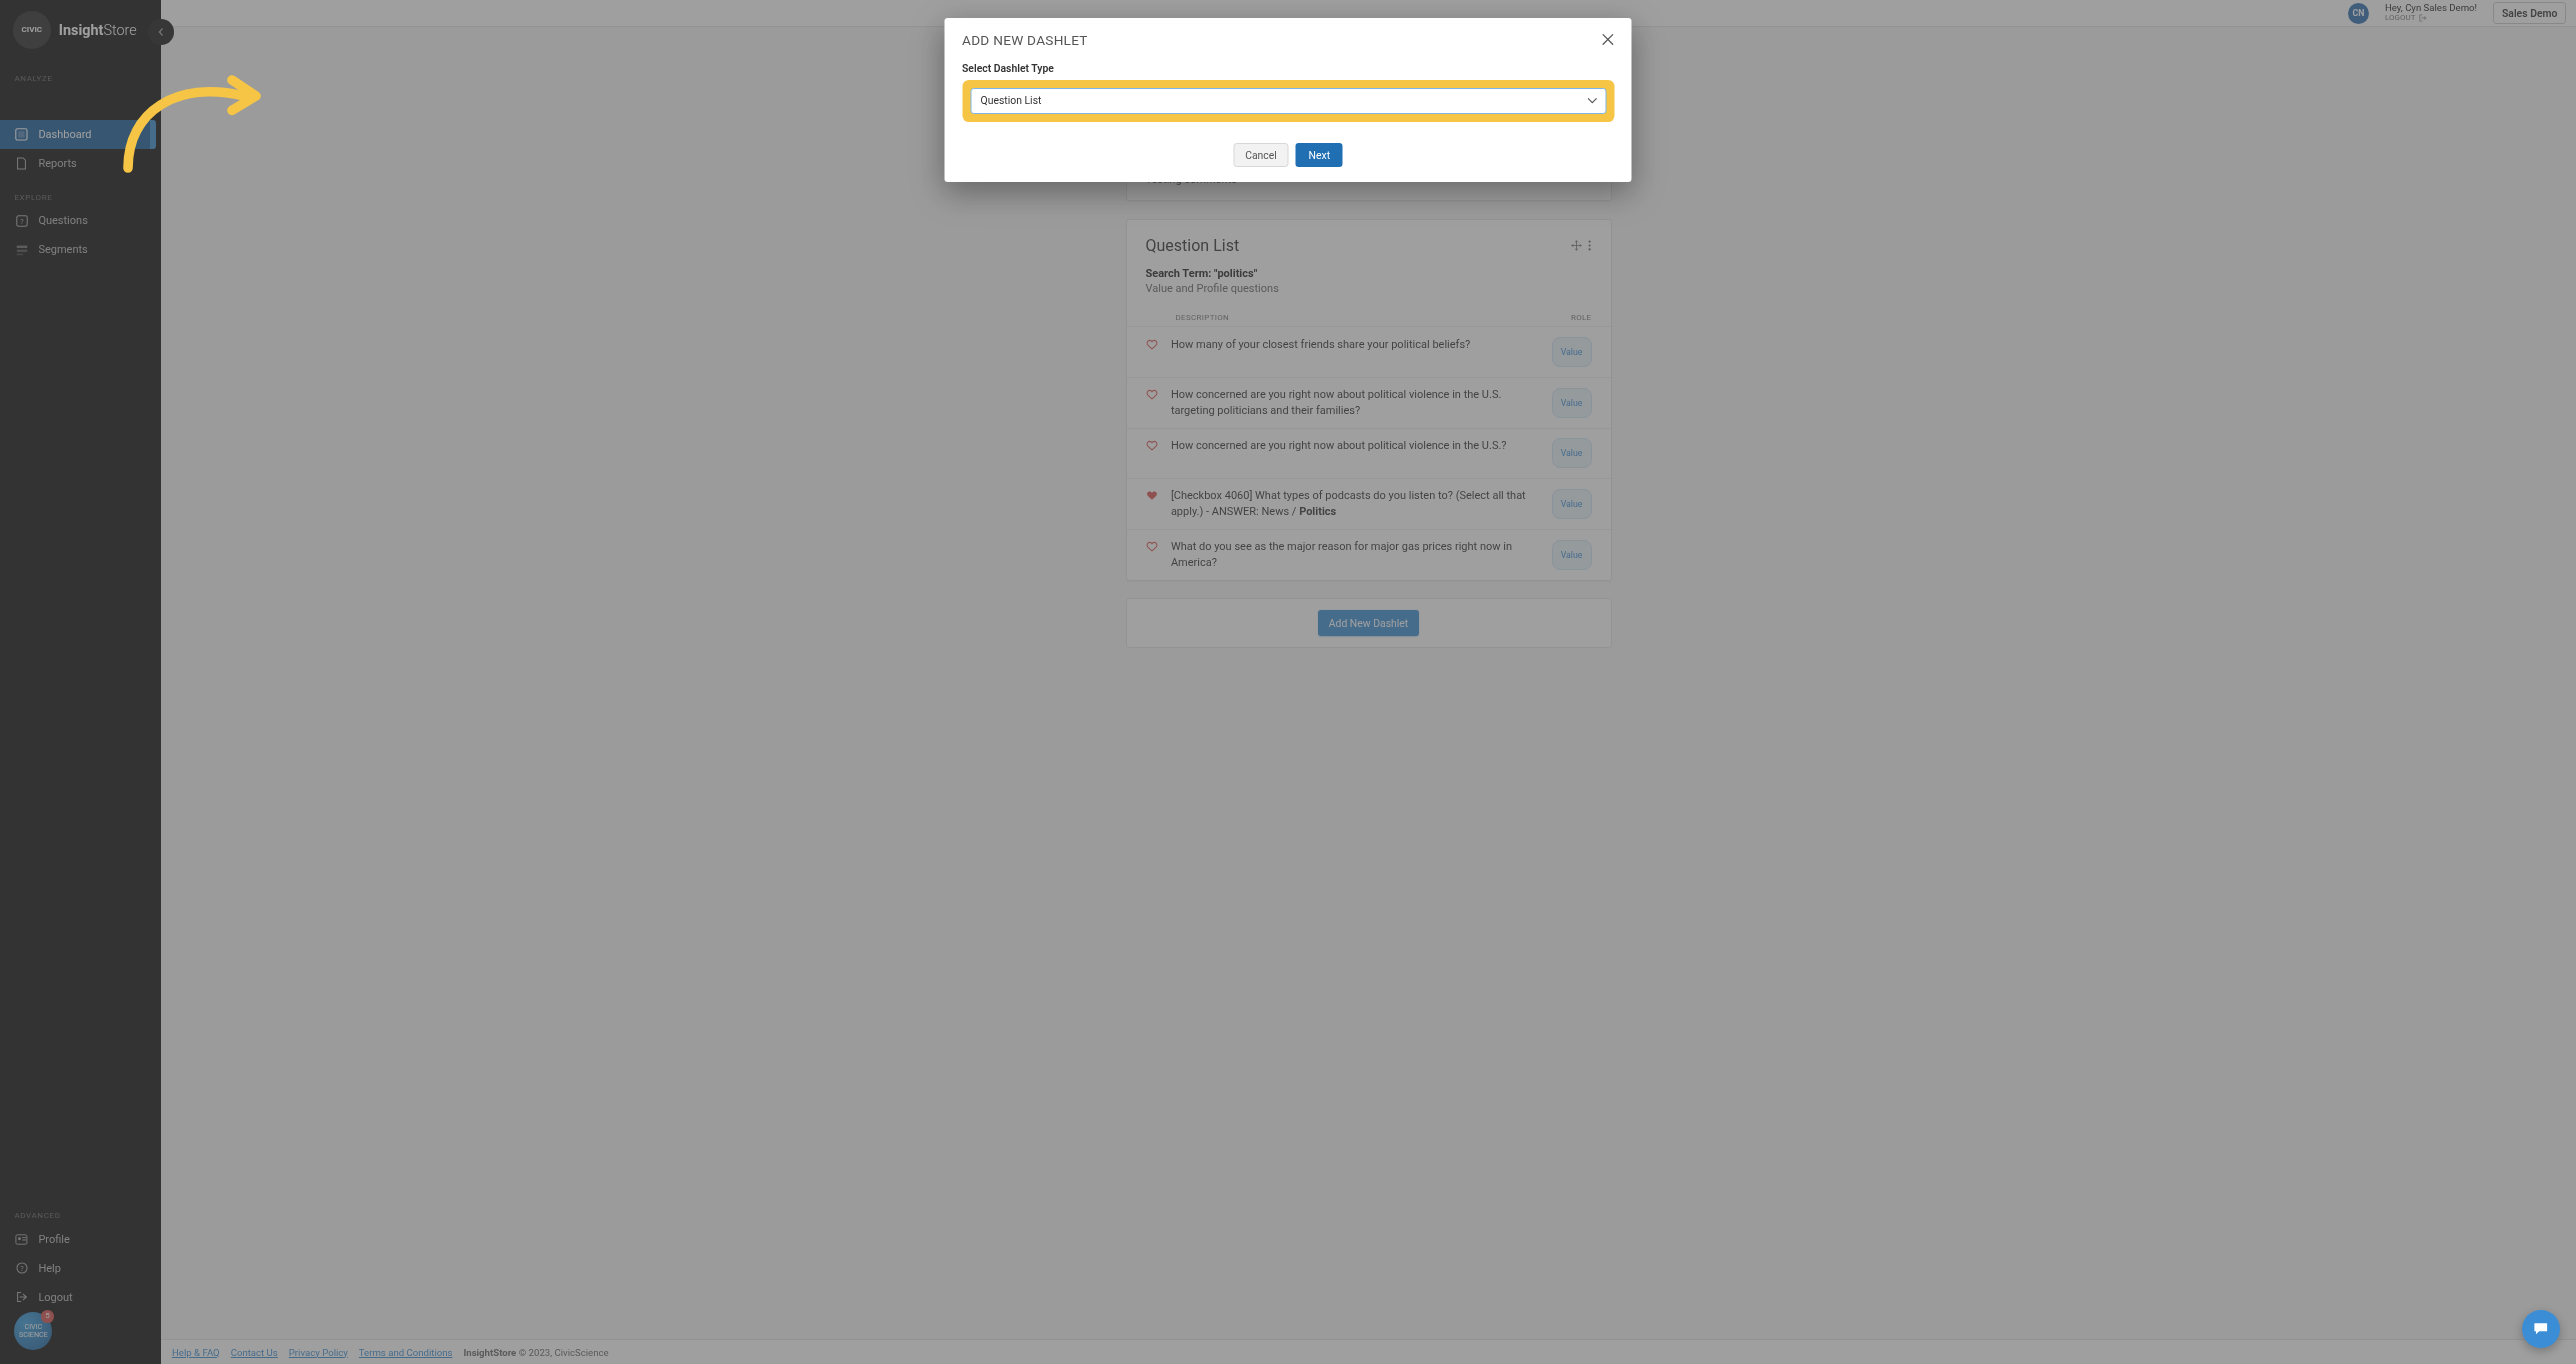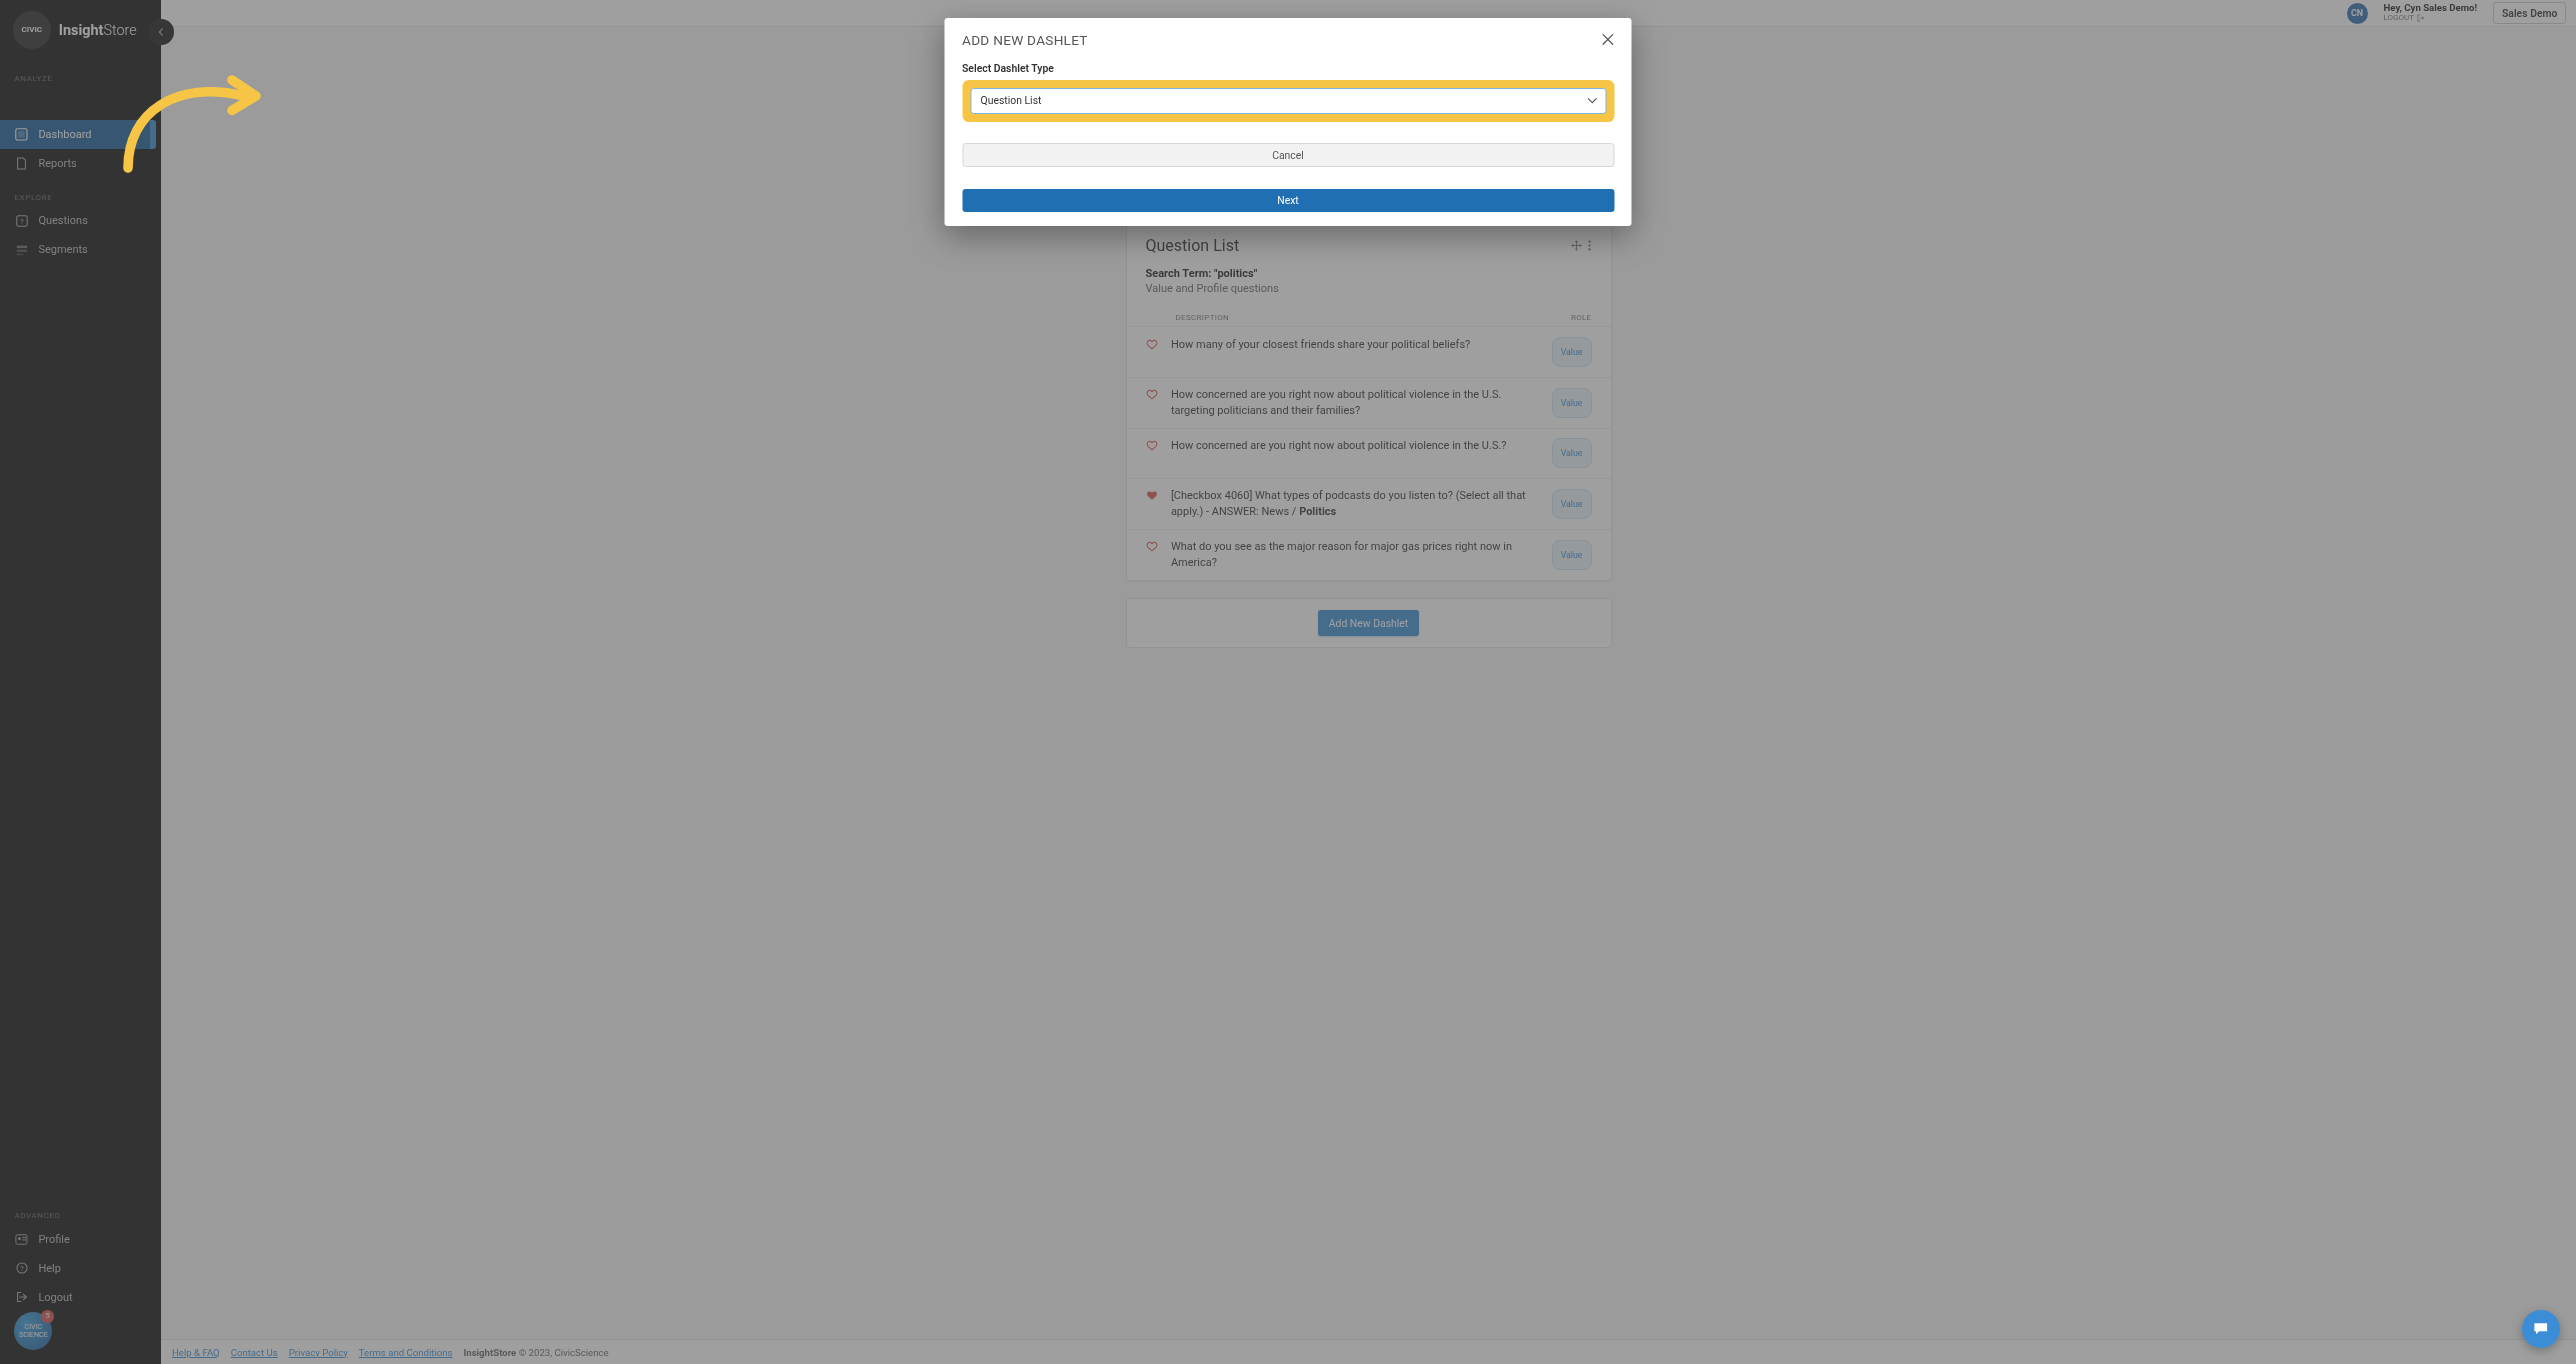--- a/index.html
+++ b/index.html
@@ -20,21 +20,21 @@
 .sidebar-item .ic { width: 14.4px; display: inline-flex; justify-content: center; }
 .sidebar-spacer { flex: 1; }
 .notif-badge-wrap { position: relative; padding: 0 14.4px 14.4px; }
 .notif-badge-bubble { width: 38px; height: 38px; border-radius: 50%; background: radial-gradient(circle at 30% 30%, #3aa0e0, #1a5e9c); color: #fff; font-size: 7.2px; display: flex; align-items: center; justify-content: center; text-align: center; line-height: 1; position: relative; }
 .notif-count { position: absolute; top: -1.6px; right: -1.6px; background: #d9534f; color: #fff; border-radius: 50%; width: 12.8px; height: 12.8px; font-size: 8px; display: flex; align-items: center; justify-content: center; }
 
 
 .topbar { position: fixed; top: 0; left: 161px; right: 0; height: 27px; background: #fff; border-bottom: 0.8px solid #e4e4e4; display: flex; align-items: center; justify-content: flex-end; gap: 16px; padding: 0 9.6px; z-index: 40; }
 .topbar-avatar { width: 21px; height: 21px; border-radius: 50%; background: #2e6fb0; color: #fff; display: flex; align-items: center; justify-content: center; font-size: 8.8px; font-weight: 700; }
 .topbar-user { text-align: left; line-height: 1.1; }
-.topbar-user .greet { font-size: 9.6px; font-weight: 700; color: #222; }
+.topbar-user .greet { font-size: 9.6px; font-weight: 400; color: #222; }
 .topbar-user .logout { font-size: 8px; color: #777; display: flex; align-items: center; gap: 3.2px; }
 .topbar-account { border: 0.8px solid #ccc; border-radius: 3.2px; padding: 3.2px 8px; font-size: 10.4px; font-weight: 600; color: #333; cursor: pointer; }
 
 
 .main { position: fixed; left: 161px; top: 27px; right: 0; bottom: 0; overflow: auto; padding: 16px 32px 48px; }
 .card { background: #fff; border: 0.8px solid #e4e4e4; border-radius: 3.2px; margin: 0 auto 17.5px; max-width: 486px; box-shadow: 0 0.8px 1.6px rgba(0,0,0,0.04); }
 .card-pad { padding: 16px 19px; }
 .legend-dot { width: 9.6px; height: 9.6px; display: inline-block; margin: 1.6px 0; }
 .mini { font-size: 8.8px; color: #666; }
 .mini .b { font-weight: 700; color: #333; }
@@ -71,21 +71,21 @@
 .modal { position: absolute; top: 17.5px; left: 50%; transform: translateX(-50%); width: 687px; background: #fff; border-radius: 3.2px; box-shadow: 0 9.6px 32px rgba(0,0,0,.35); }
 .modal-hdr { display: flex; justify-content: space-between; align-items: center; padding: 14.4px 17.5px 11px; }
 .modal-title { font-size: 13.6px; letter-spacing: .02em; color: #555; }
 .modal-close { font-size: 17.5px; color: #555; cursor: pointer; line-height: 1; }
 .modal-body { padding: 3.2px 17.5px 12.8px; }
 .modal-label { font-size: 10.4px; font-weight: 600; color: #333; margin-bottom: 4.8px; display: block; }
 .highlight-wrap { background: #f6c545; border-radius: 6.4px; padding: 8px; }
 .select-wrap { position: relative; background: #fff; border: 1.6px solid #7db6e6; border-radius: 3.2px; }
 .select-wrap select { width: 100%; appearance: none; border: none; background: transparent; padding: 5.6px 25.5px 5.6px 9.6px; font-size: 10.4px; color: #333; outline: none; }
 .select-chevron { position: absolute; right: 8px; top: 50%; transform: translateY(-50%); color: #666; pointer-events: none; }
-.modal-footer { display: flex; justify-content: center; gap: 22px; padding: 8px 17.5px 14.4px; flex-direction: column; }
+.modal-footer { display: flex; justify-content: center; gap: 7px; padding: 8px 17.5px 14.4px; }
 .btn-secondary { background: #f2f2f2; border: 0.8px solid #d7d7d7; color: #555; border-radius: 3.2px; padding: 4.8px 11px; font-size: 10.4px; cursor: pointer; }
 .btn-next { background: #1f6fb2; color: #fff; border: none; border-radius: 3.2px; padding: 4.8px 12.8px; font-size: 10.4px; cursor: pointer; }
 
 
 .arrow-annot { position: fixed; left: 112px; top: 64px; width: 160px; height: 112px; z-index: 200; pointer-events: none; }
 
 
 .chat-fab { position: fixed; right: 16px; bottom: 16px; width: 38px; height: 38px; border-radius: 50%; background: #3b8ed6; display: flex; align-items: center; justify-content: center; color: #fff; z-index: 300; cursor: pointer; box-shadow: 0 3.2px 9.6px rgba(0,0,0,.25); }
 
 svg { display: block; }

